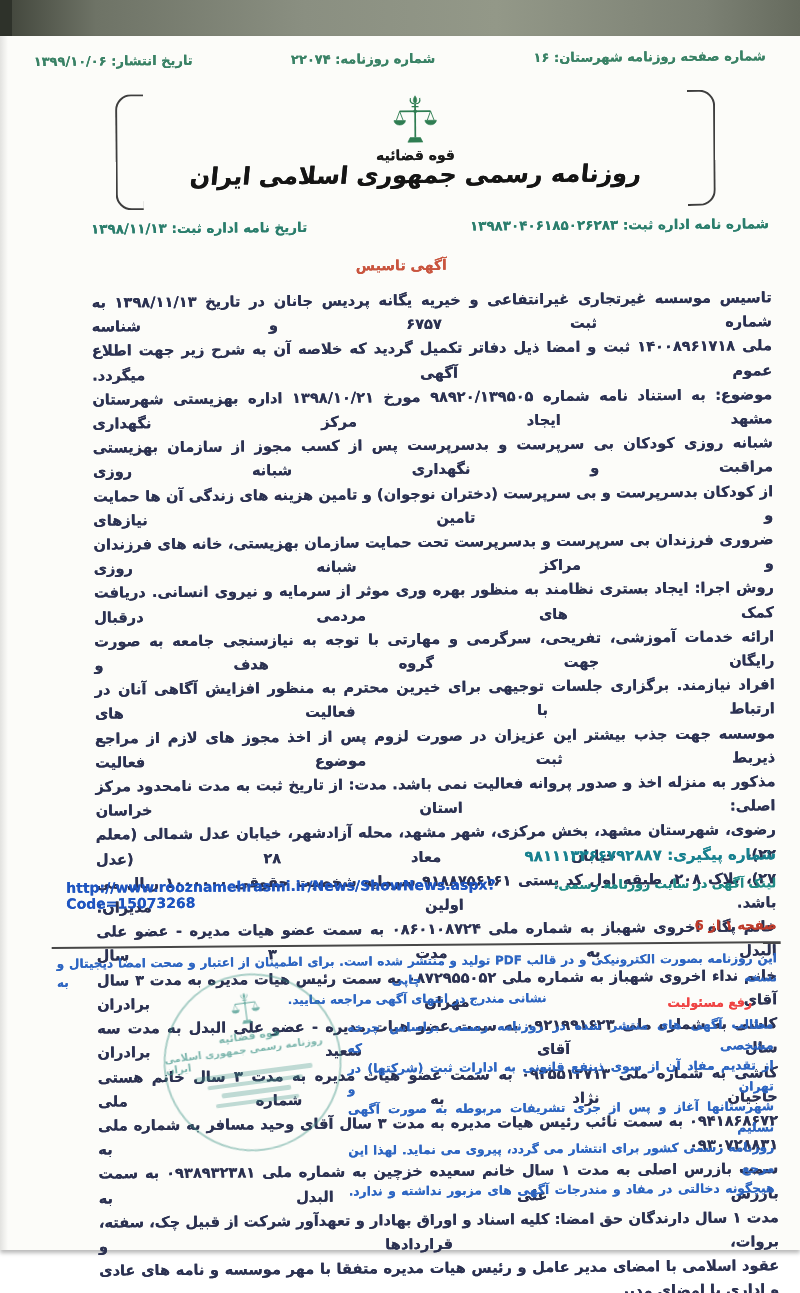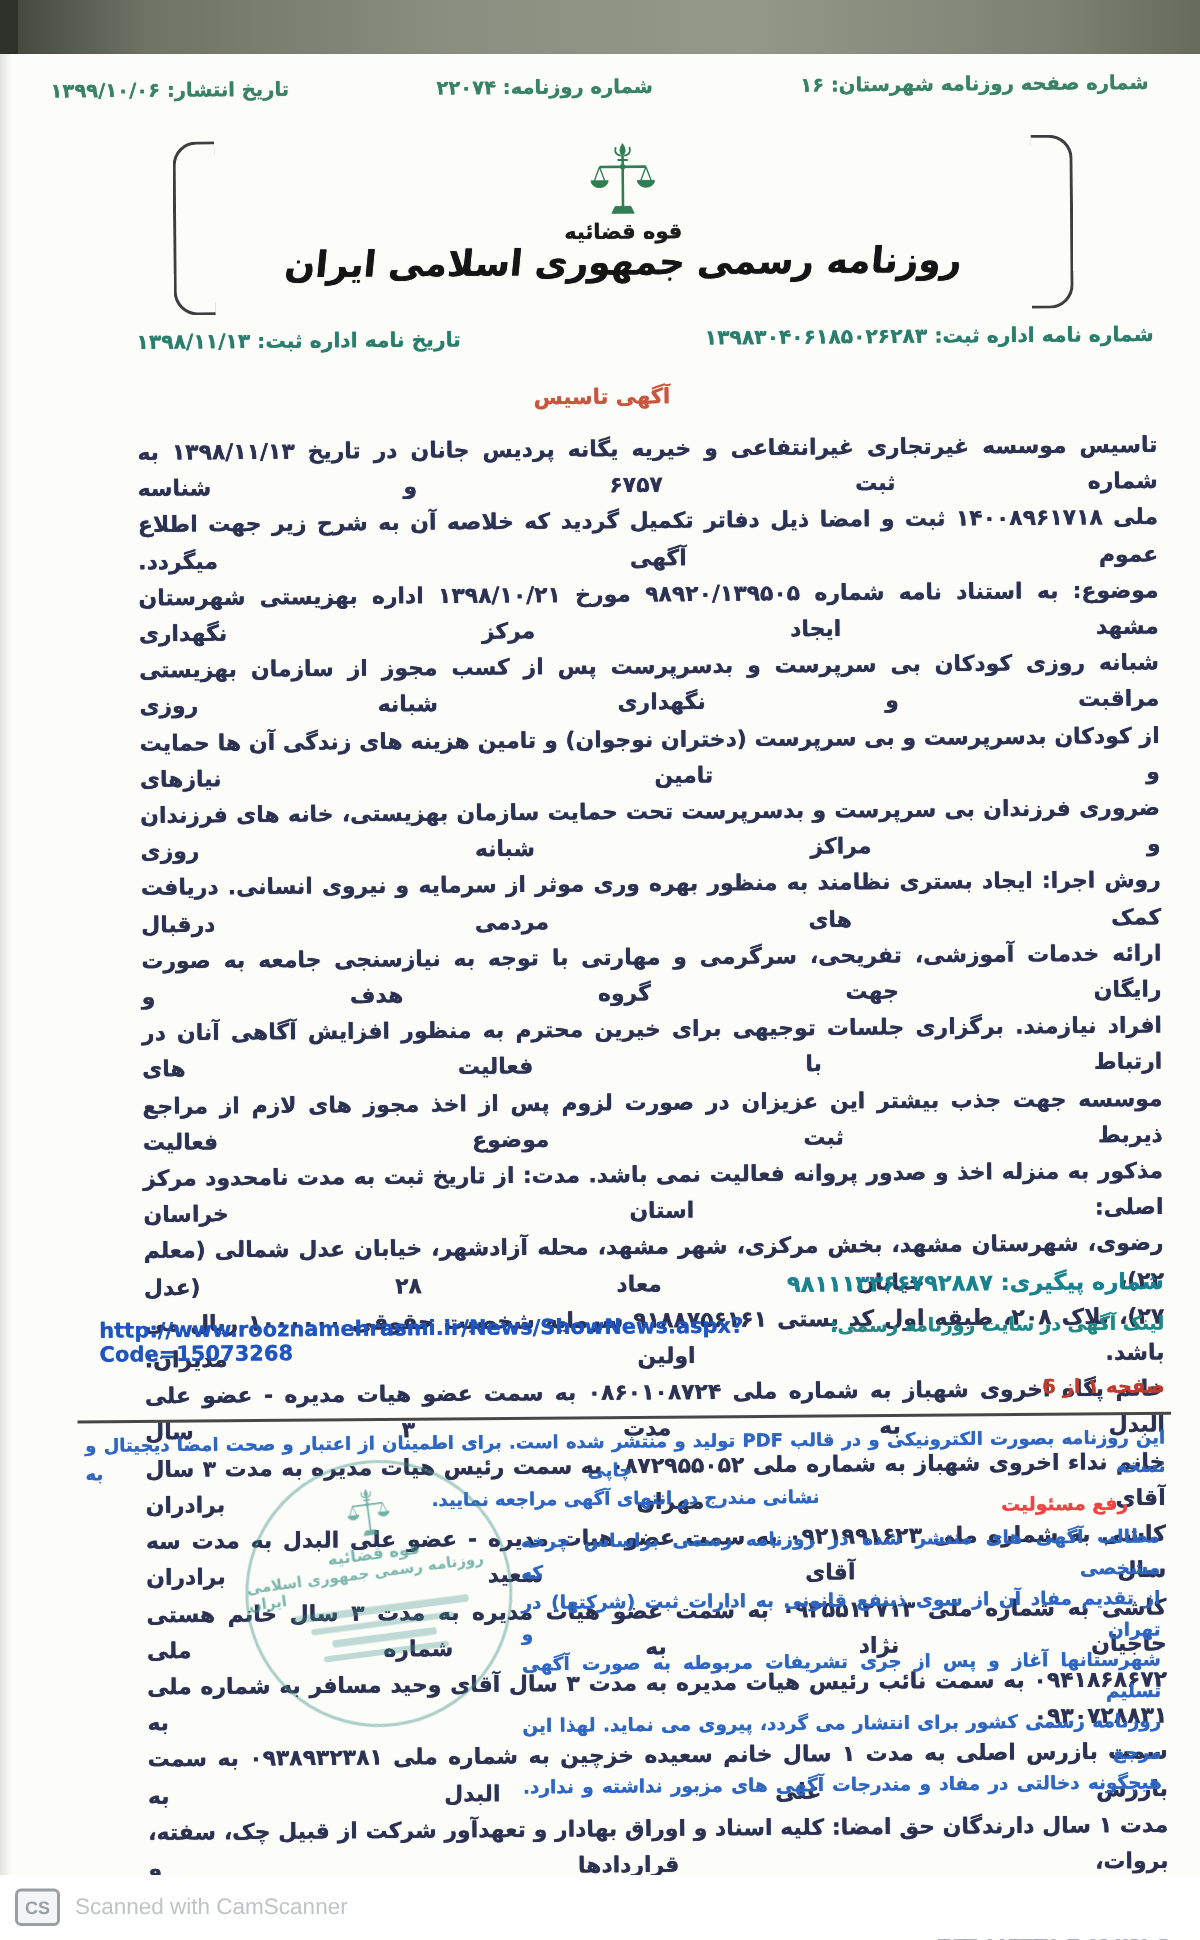--- a/index.html
+++ b/index.html
@@ -204,17 +204,13 @@
         <div class="stamp-gazette">روزنامه رسمی جمهوری اسلامی ایران</div>
         <div class="stamp-bar b1"></div>
         <div class="stamp-bar b2"></div>
         <div class="stamp-bar b3"></div>
         <div class="stamp-bar b4"></div>
       </div>
 
     </div>
   </div>
 
-  <div class="cam-bar">
-    <div class="cam-badge">CS</div>
-    <div class="cam-label">Scanned with CamScanner</div>
-  </div>
 </div>
 
 </body></html>

